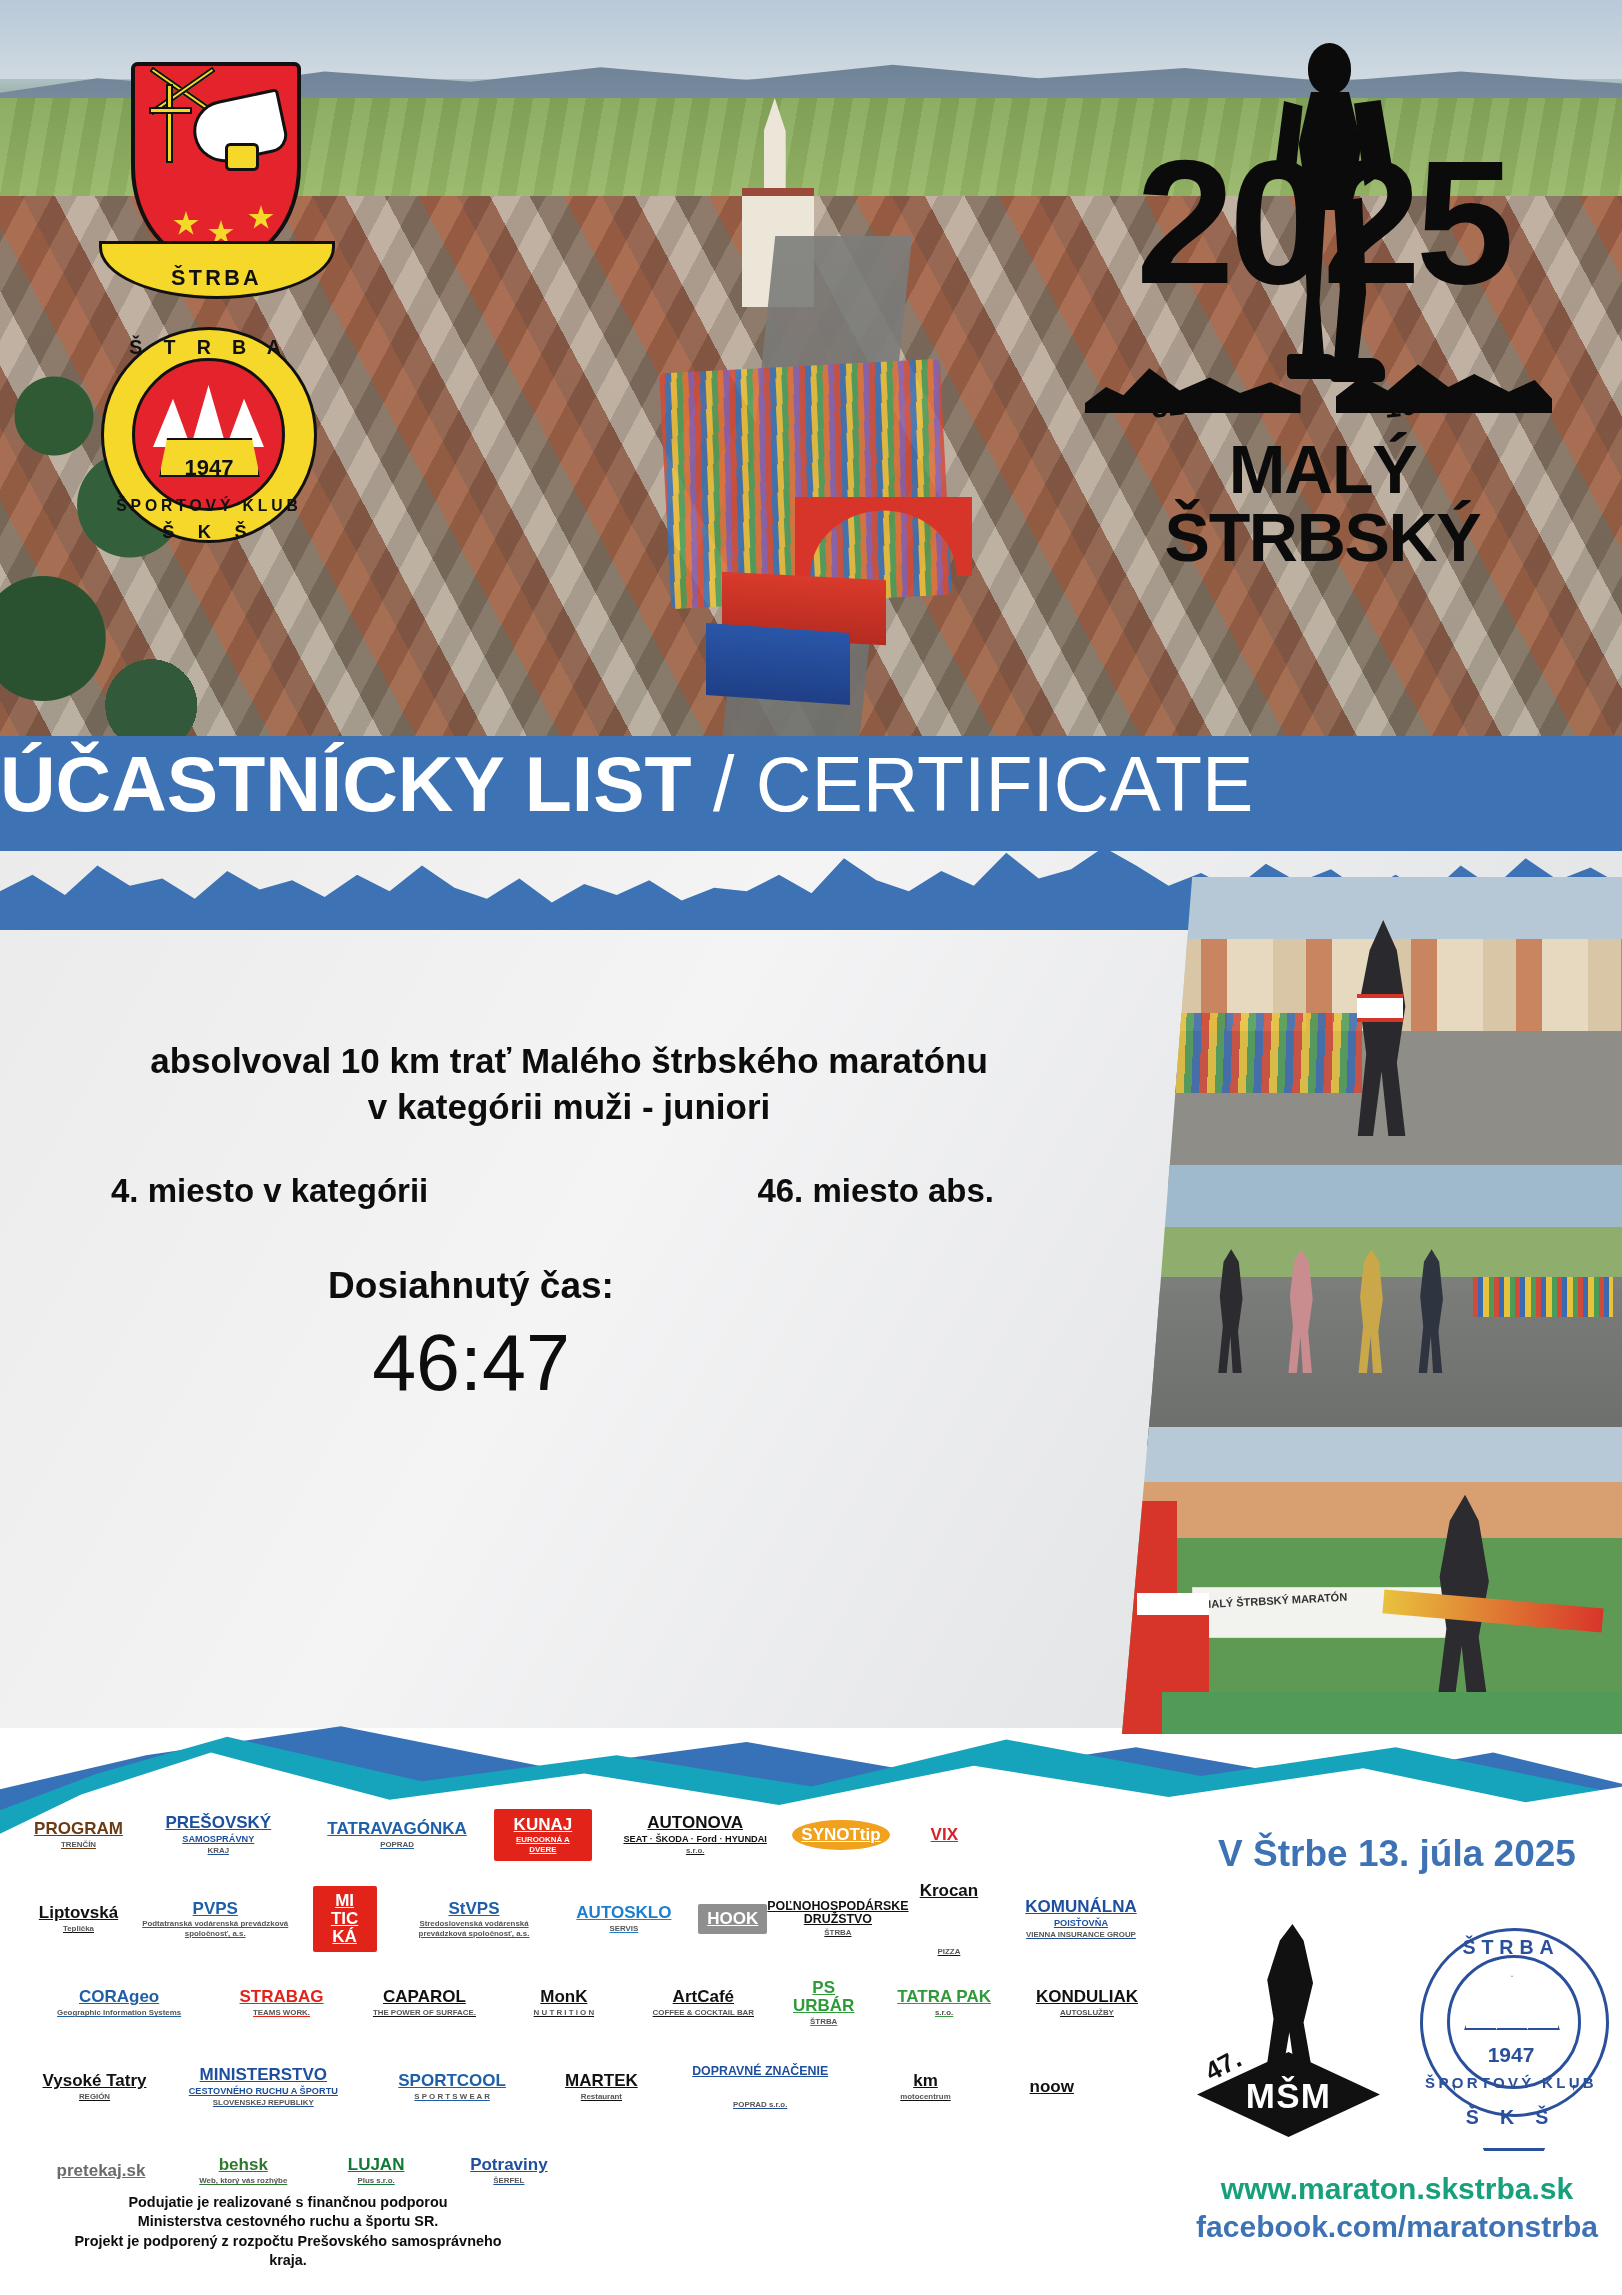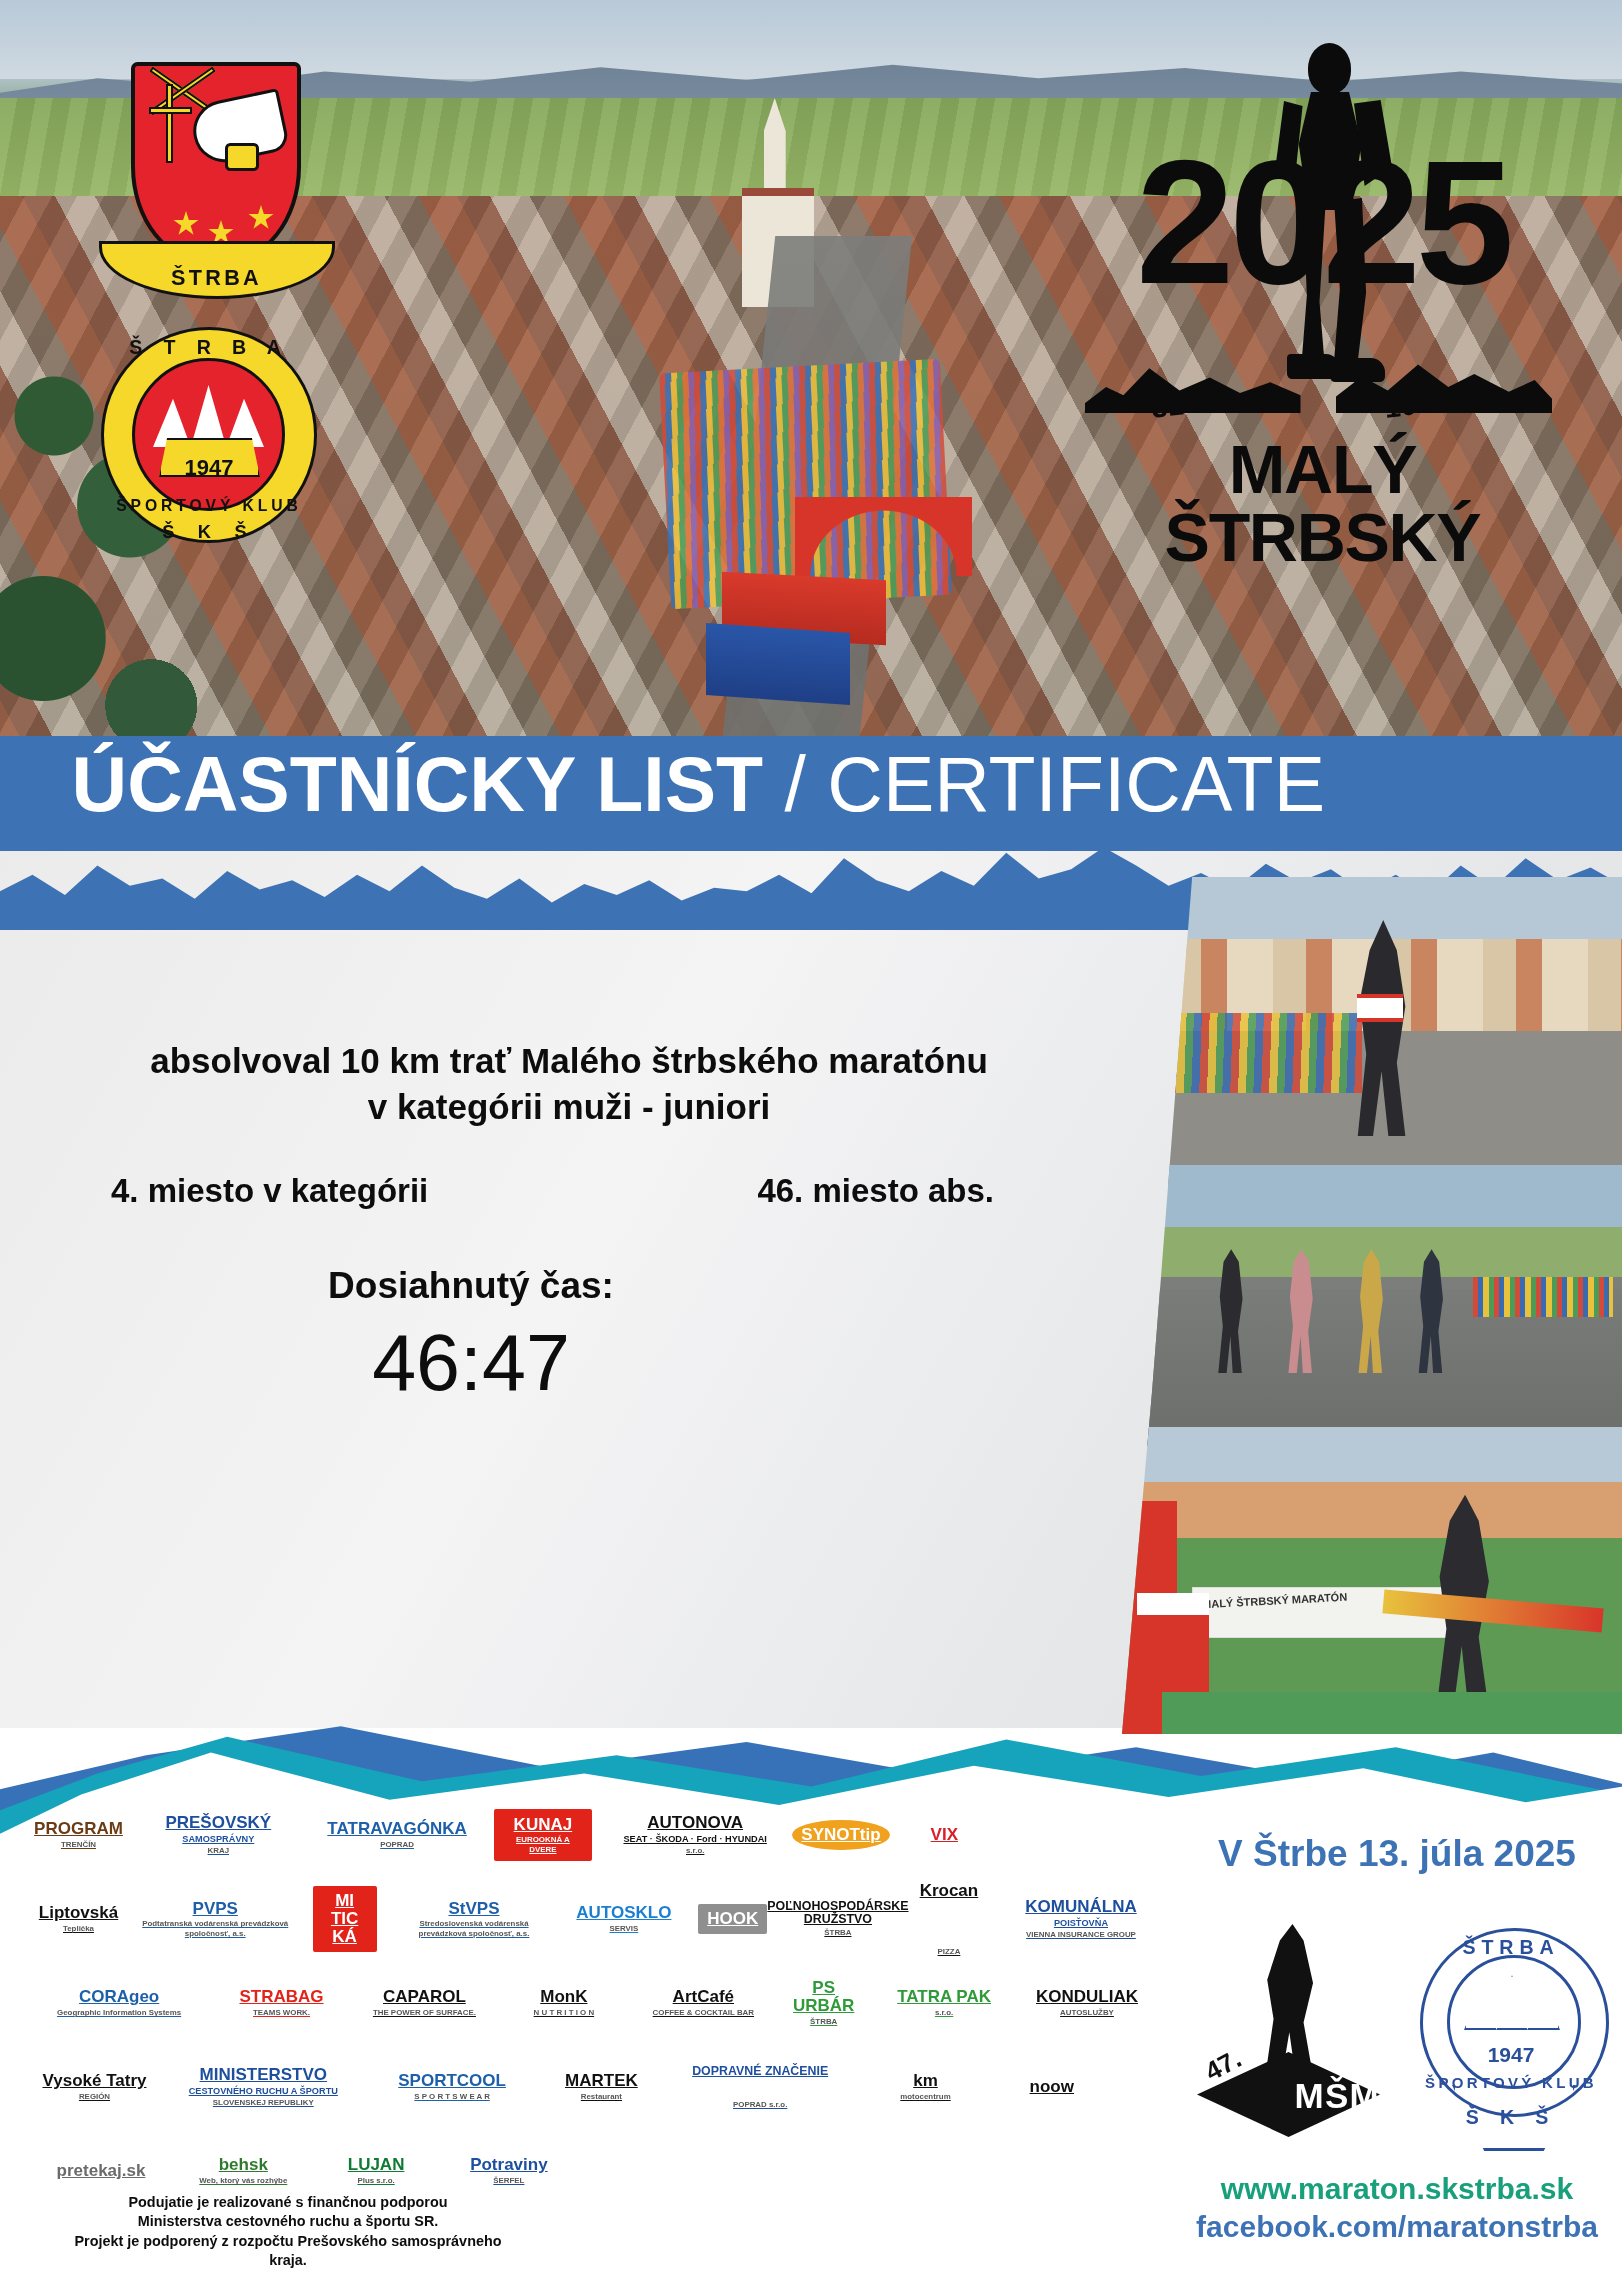--- a/index.html
+++ b/index.html
@@ -105,21 +105,21 @@
   .mlogo .t1{position:absolute;left:0;top:399px;width:497px;text-align:center;font:900 68px/1 "Liberation Sans",sans-serif;letter-spacing:-1.3px;}
   .mlogo .t2{position:absolute;left:0;top:462px;width:497px;text-align:center;font:900 86px/1 "Liberation Sans",sans-serif;letter-spacing:-1.3px;}
   .mlogo .t3{position:absolute;left:0;top:554px;width:497px;text-align:center;font:900 33px/1 "Liberation Sans",sans-serif;}
   .mlogo .t3 b{display:inline-block;padding:0 17px;}
   .arrowL,.arrowR{display:inline-block;width:41px;height:13px;background:#0b0b0b;vertical-align:middle;}
   .arrowL{clip-path:polygon(0 50%,100% 0,100% 100%);}
   .arrowR{clip-path:polygon(100% 50%,0 0,0 100%);}
 
   
   .band{position:absolute;left:0;top:736px;width:1623px;height:167px;background:#3d72b4;}
-  .bandTitle{position:absolute;left:0;top:746px;width:1325px;text-align:right;
+  .bandTitle{position:absolute;left:0;top:746px;width:1325px;text-align:left;
         font:400 77px/1 "Liberation Sans",sans-serif;color:#fff;white-space:nowrap;}
   .bandTitle .b1{font-weight:700;}
   .bandTitle .b2{font-weight:400;}
 
   
   .body{position:absolute;left:0;top:851px;width:1623px;height:877px;
         background:linear-gradient(120deg,#ebebec 0%,#f4f4f5 38%,#e6e7e9 72%,#dfe0e2 100%);}
   .bandEdge{position:absolute;left:0;top:838px;width:1623px;height:92px;background:#3d72b4;
         clip-path:polygon(0 100%,0 58%,2% 40%,4% 62%,6% 30%,8% 52%,10% 44%,12% 66%,14% 36%,16% 56%,18% 46%,20% 64%,22% 40%,24% 58%,26% 30%,28% 54%,30% 66%,32% 44%,34% 70%,36% 50%,38% 62%,40% 46%,42% 68%,44% 54%,46% 58%,48% 40%,50% 60%,52% 22%,54% 46%,56% 58%,58% 36%,60% 52%,62% 16%,64% 44%,66% 34%,68% 10%,70% 30%,72% 52%,74% 38%,76% 56%,78% 28%,80% 48%,82% 34%,84% 58%,86% 40%,88% 62%,90% 30%,92% 54%,94% 22%,96% 46%,98% 32%,100% 52%,100% 100%);}
 
@@ -177,21 +177,21 @@
 
   
   .rfoot{position:absolute;left:1171px;top:1806px;width:452px;height:458px;}
   .rdate{position:absolute;left:0;top:29.4px;width:452px;text-align:center;
         font:700 37px/1 "Liberation Sans",sans-serif;color:#3d72b4;white-space:nowrap;}
   .msm{position:absolute;left:26px;top:118px;width:183px;height:216px;}
   .msm .fig{position:absolute;left:56px;top:0;width:79px;height:164px;background:#111;
         clip-path:polygon(34% 10%,50% 0,64% 10%,76% 36%,64% 60%,78% 98%,56% 100%,46% 66%,34% 100%,14% 98%,26% 58%,18% 34%);}
   .msm .dia{position:absolute;left:0;top:128px;width:183px;height:85px;background:#111;
         clip-path:polygon(50% 0,100% 50%,50% 100%,0 50%);}
-  .msm .dtxt{position:absolute;left:0;top:154px;width:183px;text-align:right;
+  .msm .dtxt{position:absolute;left:0;top:154px;width:183px;text-align:center;
         font:900 35px/1 "Liberation Sans",sans-serif;color:#fff;letter-spacing:1.3px;}
   .msm .num{position:absolute;left:7.9px;top:128px;font:900 26px/1 "Liberation Sans",sans-serif;color:#111;transform:rotate(-28deg);}
   .sksStamp{position:absolute;left:242px;top:115px;width:196px;height:222px;}
   .sksStamp .ring{position:absolute;left:6.5px;top:6.5px;width:183px;height:183px;border-radius:50%;border:3.9px solid #2a4f9b;}
   .sksStamp .ring2{position:absolute;left:34px;top:34px;width:128px;height:128px;border-radius:50%;border:3.3px solid #2a4f9b;}
   .sksStamp .peaks{position:absolute;left:51px;top:54px;width:96px;height:55px;background:#fff;border:0;
         clip-path:polygon(0 100%,18% 20%,34% 100%,50% 0,66% 100%,82% 20%,100% 100%);box-shadow:0 0 0 2px #2a4f9b inset;}
   .sksStamp .yr{position:absolute;left:0;top:123px;width:196px;text-align:center;font:700 21px/1 "Liberation Sans",sans-serif;color:#2a4f9b;}
   .sksStamp .tTop{position:absolute;left:0;top:17px;width:196px;text-align:center;font:700 19.6px/1 "Liberation Sans",sans-serif;color:#2a4f9b;letter-spacing:5.9px;}
   .sksStamp .tMid{position:absolute;left:0;top:154px;width:196px;text-align:center;font:700 15px/1 "Liberation Sans",sans-serif;color:#2a4f9b;letter-spacing:3.3px;}

